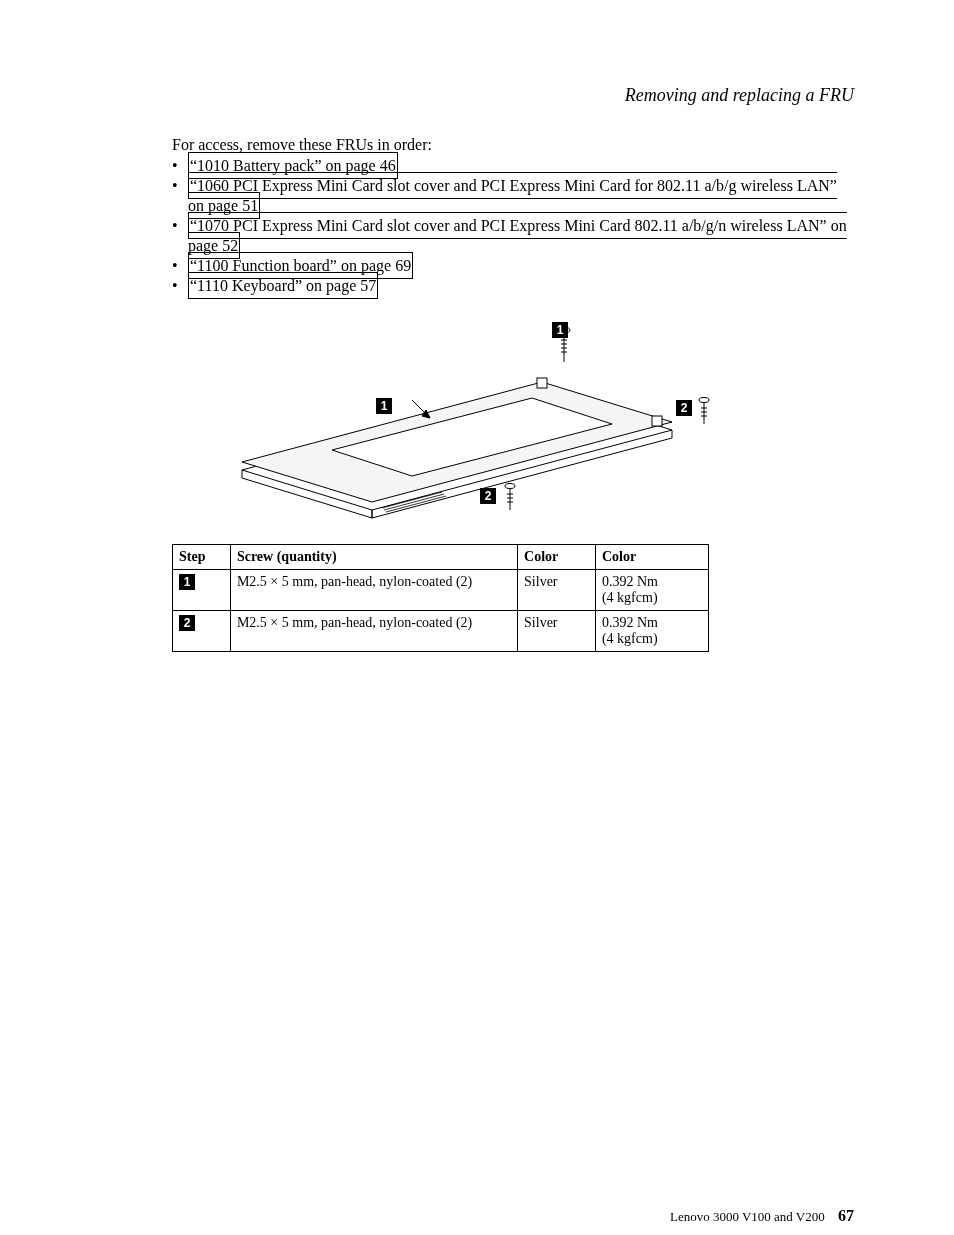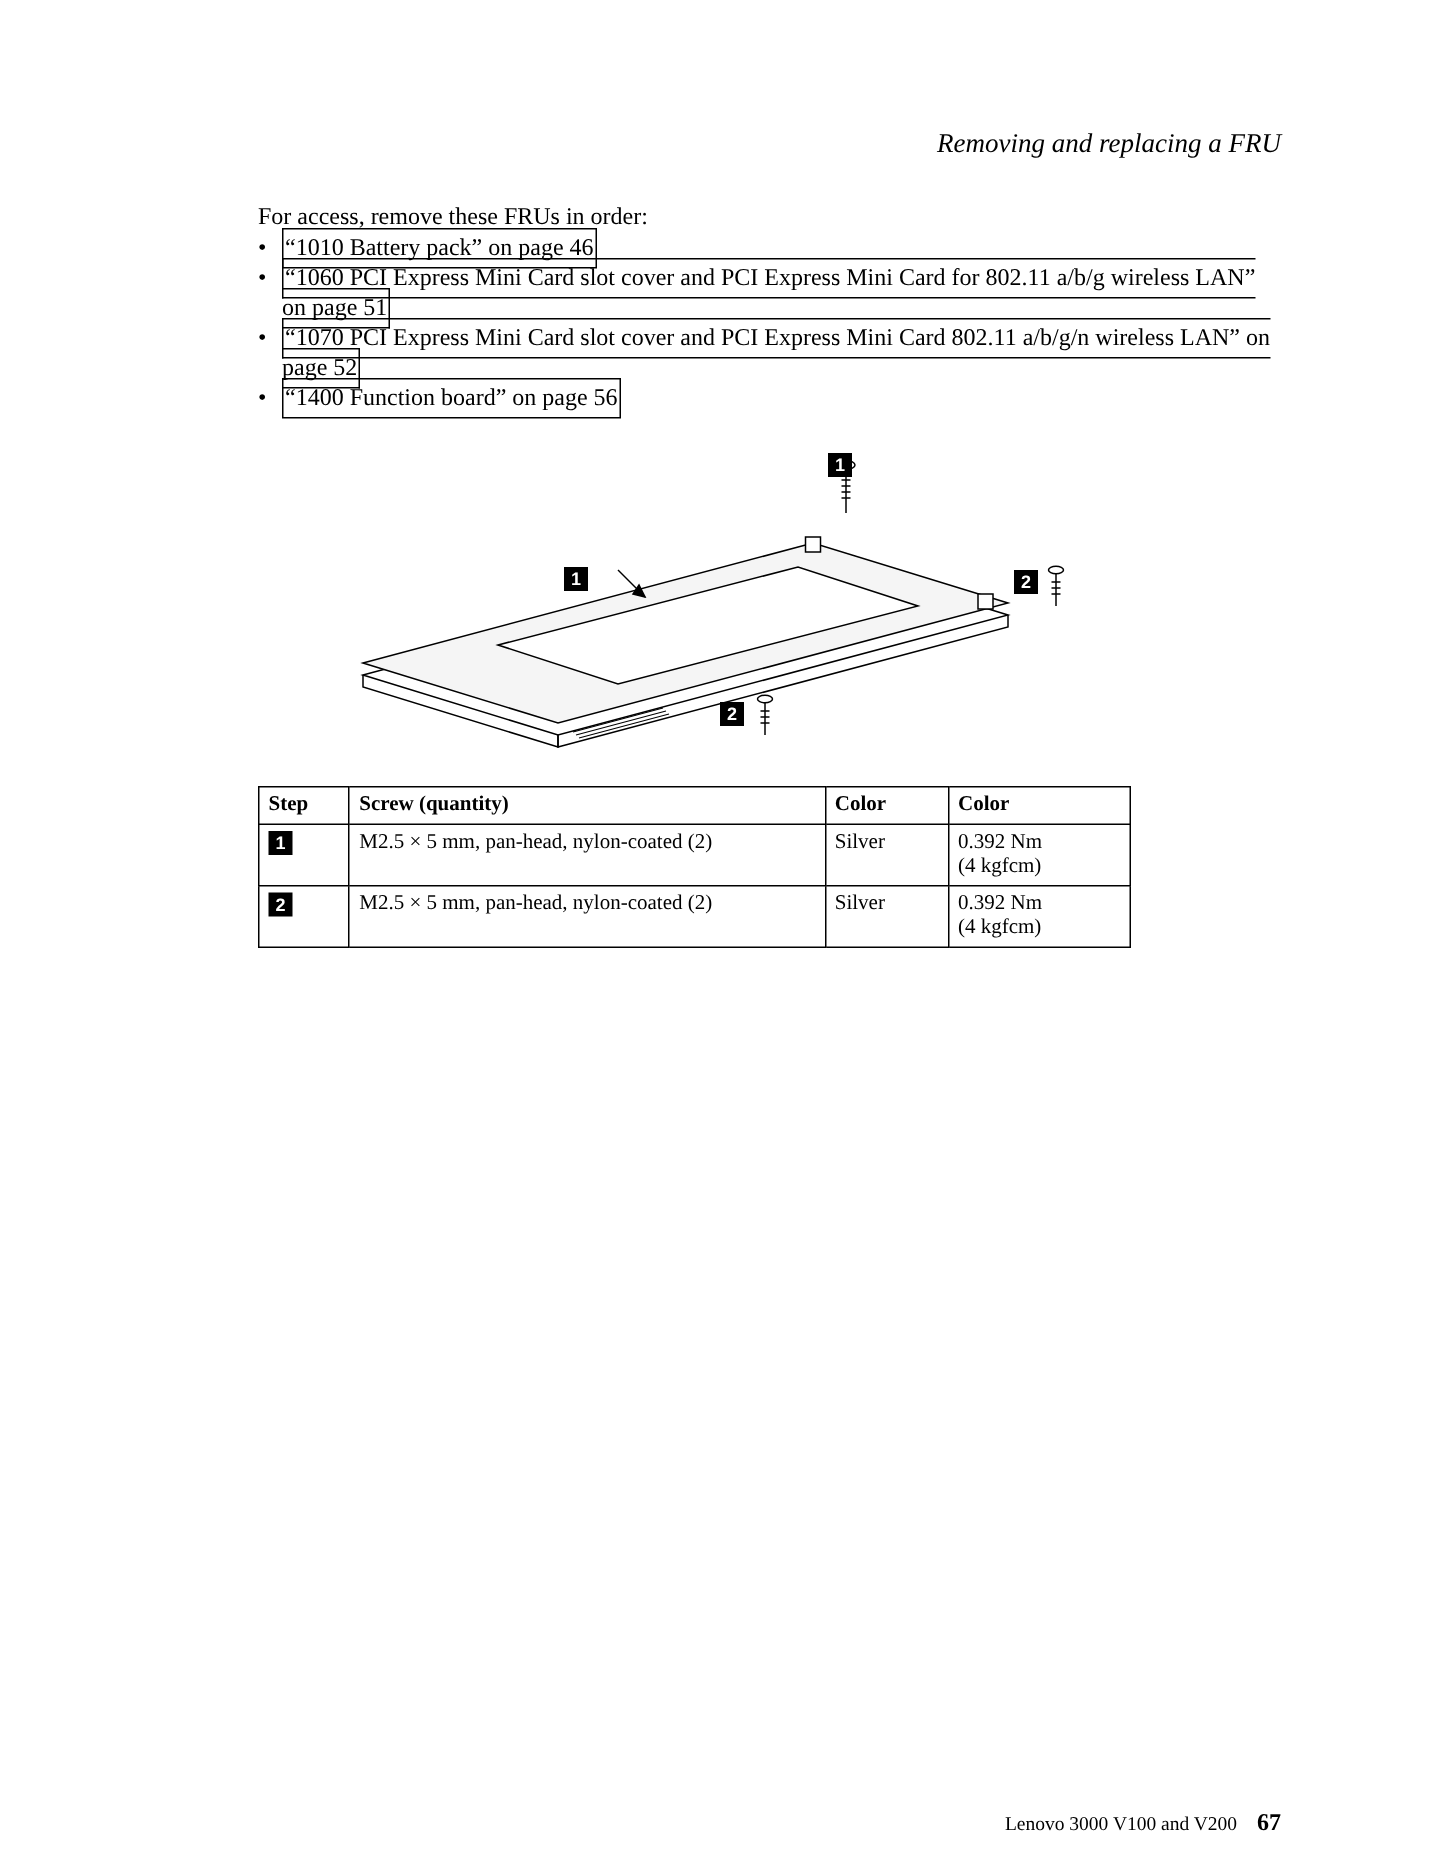--- a/index.html
+++ b/index.html
@@ -81,21 +81,21 @@
     width: 16px;
     height: 16px;
     text-align: center;
     line-height: 16px;
   }
   .diagram-callout { position: absolute; }
 
   
   table.screw-table {
     border-collapse: collapse;
-    width: 582px;
+    width: 537px;
     margin-left: 72px;
     font-size: 14px;
   }
   table.screw-table th, table.screw-table td {
     border: 1px solid #000;
     padding: 4px 6px;
     text-align: left;
     vertical-align: top;
   }
   table.screw-table th {
@@ -130,21 +130,22 @@
 
   <div class="running-head">Removing and replacing a FRU</div>
 
 
   <div class="body-indent">
     <p class="intro">For access, remove these FRUs in order:</p>
     <ul class="fru-list">
       <li><a href="#" class="xref"><span class="xref-box">“1010 Battery pack” on page 46</span></a></li>
       <li><a href="#" class="xref"><span class="xref-box">“1060 PCI Express Mini Card slot cover and PCI Express Mini Card for 802.11 a/b/g wireless LAN” on page 51</span></a></li>
       <li><a href="#" class="xref"><span class="xref-box">“1070 PCI Express Mini Card slot cover and PCI Express Mini Card 802.11 a/b/g/n wireless LAN” on page 52</span></a></li>
-      <li><a href="#" class="xref"><span class="xref-box">“1400 Function board” on page 56</span></a></li>
+      <li><a href="#" class="xref"><span class="xref-box">“1100 Function board” on page 69</span></a></li>
+      <li><a href="#" class="xref"><span class="xref-box">“1110 Keyboard” on page 57</span></a></li>
     </ul>
   </div>
 
   <div class="diagram-wrap">
     <svg viewBox="0 0 560 200" width="560" height="200">
       <g fill="none" stroke="#000" stroke-width="1">
 
         <polygon points="70,150 370,70 500,110 200,190" fill="#fff"></polygon>
 
         <polygon points="70,142 370,62 500,102 200,182" fill="#f5f5f5"></polygon>

